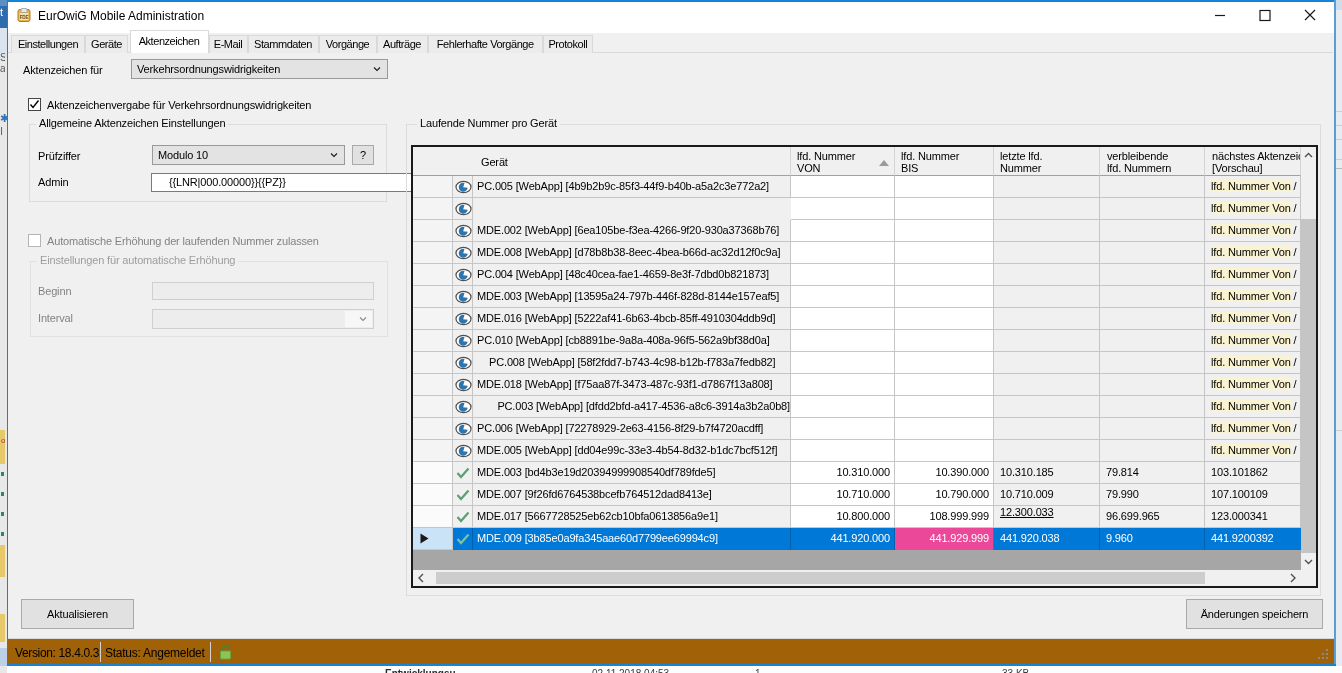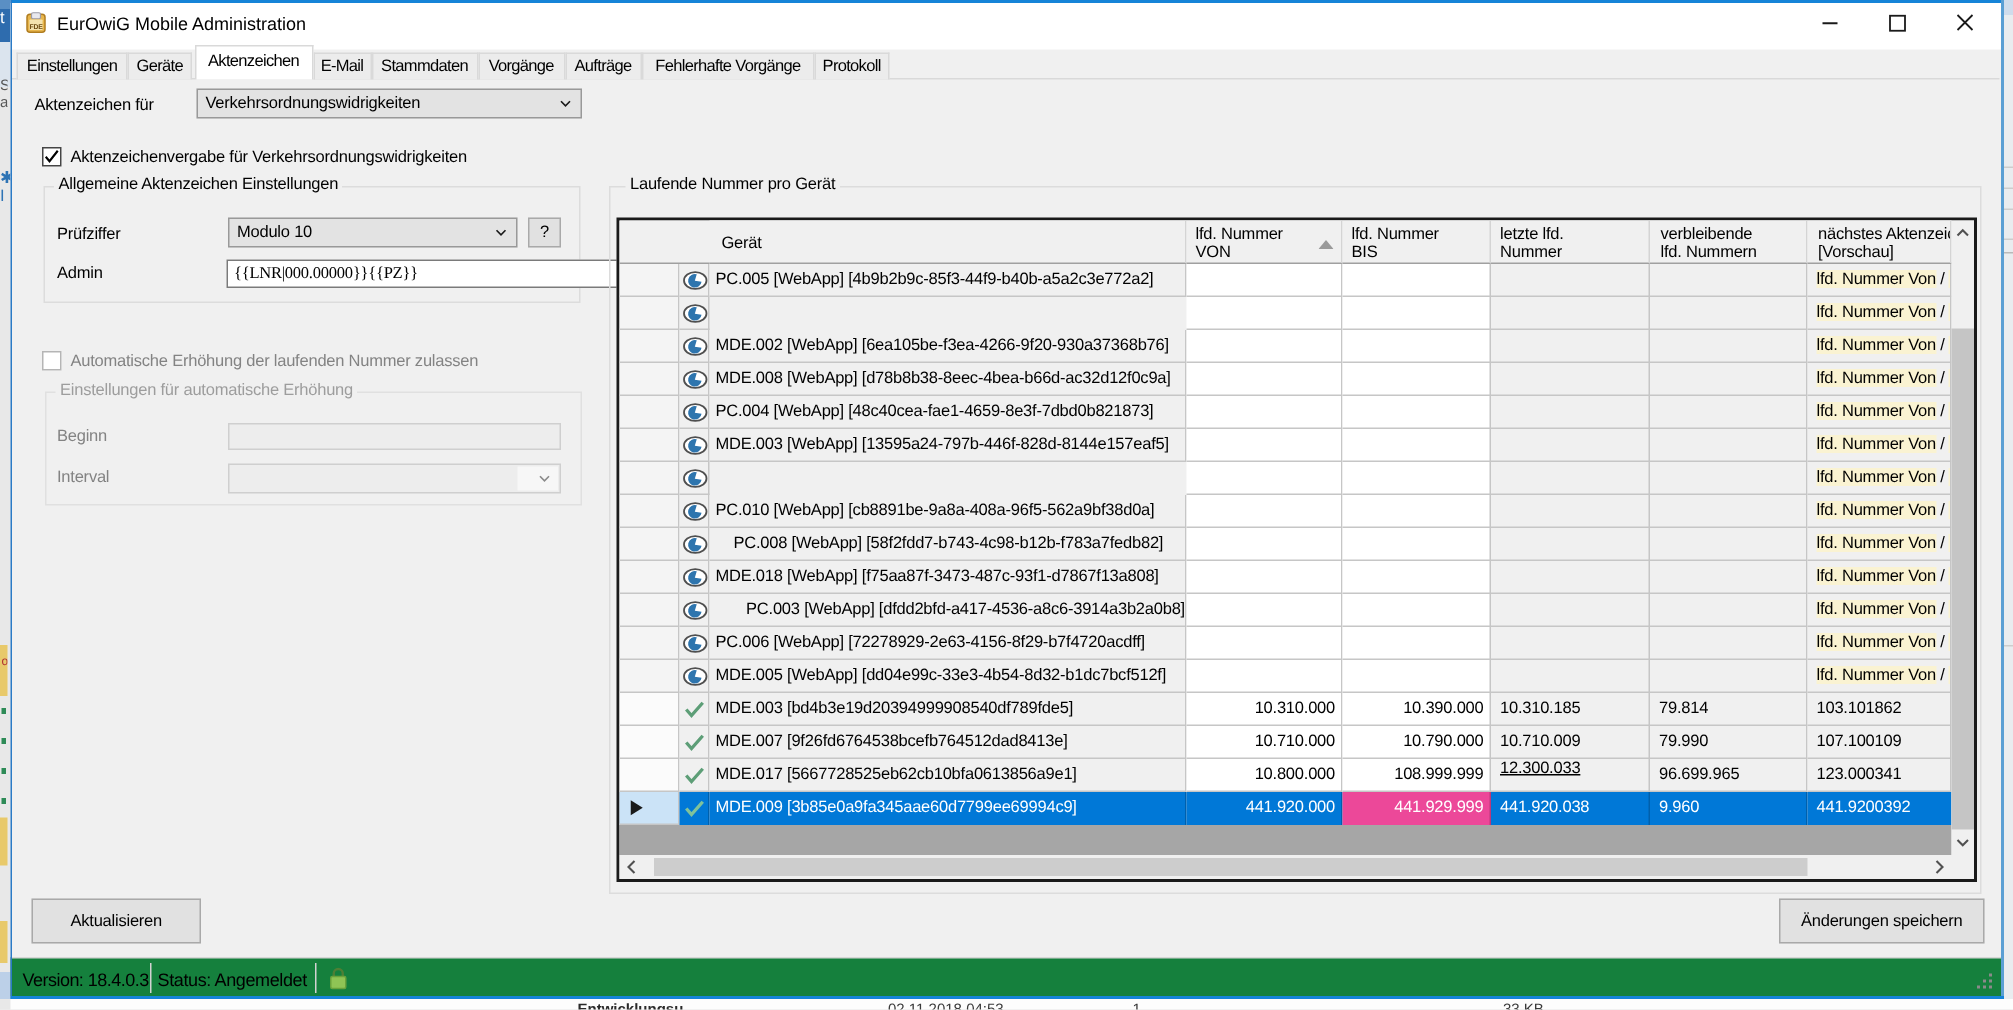--- a/index.html
+++ b/index.html
@@ -42,21 +42,21 @@
   #grid { left:404px; top:145px; width:907px; height:443px; border:2px solid #1a1a1a; background:#f0f0f0; }
   .hcell { position:absolute; top:0; height:29px; background:#f0f0f0; border-right:1px solid #d4d4d4; border-bottom:1px solid #a0a0a0; white-space:nowrap; overflow:hidden; }
   .row { position:absolute; left:0; width:887px; height:22px; }
   .cell { position:absolute; top:0; height:22px; border-right:1px solid #c6c6c6; border-bottom:1px solid #c6c6c6; overflow:hidden; white-space:nowrap; }
   .cg { background:#f0f0f0; }
   .cw { background:#fff; }
   .num { text-align:right; }
   .tok { background:#faf3d2; }
 
   
-  #statusbar { left:0; top:638px; width:1327px; height:26px; background:#15803d; border-top:1px solid #d7d7d7; font-size:12px; letter-spacing:0; }
+  #statusbar { left:0; top:638px; width:1327px; height:26px; background:#a16207; border-top:1px solid #d7d7d7; font-size:12px; letter-spacing:0; }
   .sep { position:absolute; top:3px; width:1px; height:20px; background:#d2d2d2; }
 </style>
 </head>
 <body>
 <div id="bgleft" class="abs">
   <div class="abs" style="left:0;top:0;width:7px;height:28px;background:#2e6cae;"></div>
   <div class="abs" style="left:0;top:0;width:7px;height:6px;background:#5a8fc4;"></div>
   <div class="abs" style="left:0;top:6px;width:6px;height:14px;color:#fff;font-size:11px;overflow:hidden;">t</div>
   <div class="abs" style="left:0;top:28px;width:7px;height:30px;background:#dbe4ee;"></div>
   <div class="abs" style="left:0;top:52px;width:5px;height:22px;color:#555;font-size:10px;overflow:hidden;">S<br>a</div>
@@ -133,21 +133,21 @@
   </div>
   <div class="lbl" style="left:31px;top:150px;">Prüfziffer</div>
   <div class="combo" style="left:145px;top:145px;width:193px;height:20px;">
     <span class="ct">Modulo 10</span>
     <svg class="chev" viewBox="0 0 8 8">
         <path d="M1 2.5 L4 5.5 L7 2.5" stroke="#1a1a1a" stroke-width="1.1" fill="none"></path>
       </svg>
   </div>
   <div class="btn" style="left:345px;top:145px;width:22px;height:20px;line-height:19px;">?</div>
   <div class="lbl" style="left:31px;top:176px;">Admin</div>
-  <div class="tbox" style="left:144px;top:173px;width:270px;height:19px;line-height:17px;padding-left:4px;font-family:Liberation Serif, serif;">{{LNR|000.00000}}{{PZ}}</div>
+  <div class="tbox" style="left:144px;top:173px;width:270px;height:19px;line-height:17px;padding-left:17px;">{{LNR|000.00000}}{{PZ}}</div>
 
   <div class="cb disbox" style="left:21px;top:234px;border-color:#b5b5b5;background:#fff;"></div>
   <div class="lbl dis" style="left:40px;top:235px;">Automatische Erhöhung der laufenden Nummer zulassen</div>
 
   <div class="gbox" style="left:23px;top:261px;width:358px;height:76px;border-color:#e0e0e0;">
     <div class="gt dis" style="color:#9d9d9d;">Einstellungen für automatische Erhöhung</div>
   </div>
   <div class="lbl dis" style="left:31px;top:285px;">Beginn</div>
   <div class="disbox abs" style="left:145px;top:282px;width:222px;height:18px;"></div>
   <div class="lbl dis" style="left:31px;top:312px;">Interval</div>
@@ -288,20 +288,23 @@
             <div style="margin:4px 0 0 6px;"><span class="tok">lfd. Nummer Von</span> / <span class="tok">lfd. Nummer Bis</span></div>
           </div>
         </div>
         <div class="row" style="top:161px;">
           <div class="cell cg" style="left:0px;width:40px;background:#f4f4f4;border-right:1px solid #c6c6c6;"></div>
           <div class="cell cg" style="left:40px;width:20px;">
             <svg width="17" height="14" viewBox="0 0 17 14" style="position:absolute;left:2px;top:4px;">
               <ellipse cx="8.5" cy="7" rx="7.5" ry="5.6" fill="#fff" stroke="#4f4f4f" stroke-width="1.2"></ellipse>
               <path d="M8.2 7.2 L9.5 2.9 A4.5 4.5 0 1 0 12.7 7.8 Z" fill="#2e75ae"></path>
             </svg>
+          </div>
+          <div class="cell cg" style="left:60px;width:318px;">
+            <div style="margin:4px 0 0 4px;">MDE.016 [WebApp] [5222af41-6b63-4bcb-85ff-4910304ddb9d]</div>
           </div>
           <div class="cell cw" style="left:378px;width:104px;"></div>
           <div class="cell cw" style="left:482px;width:99px;"></div>
           <div class="cell cg" style="left:581px;width:106px;"></div>
           <div class="cell cg" style="left:687px;width:105px;"></div>
           <div class="cell cg" style="left:792px;width:96px;">
             <div style="margin:4px 0 0 6px;"><span class="tok">lfd. Nummer Von</span> / <span class="tok">lfd. Nummer Bis</span></div>
           </div>
         </div>
         <div class="row" style="top:183px;">

